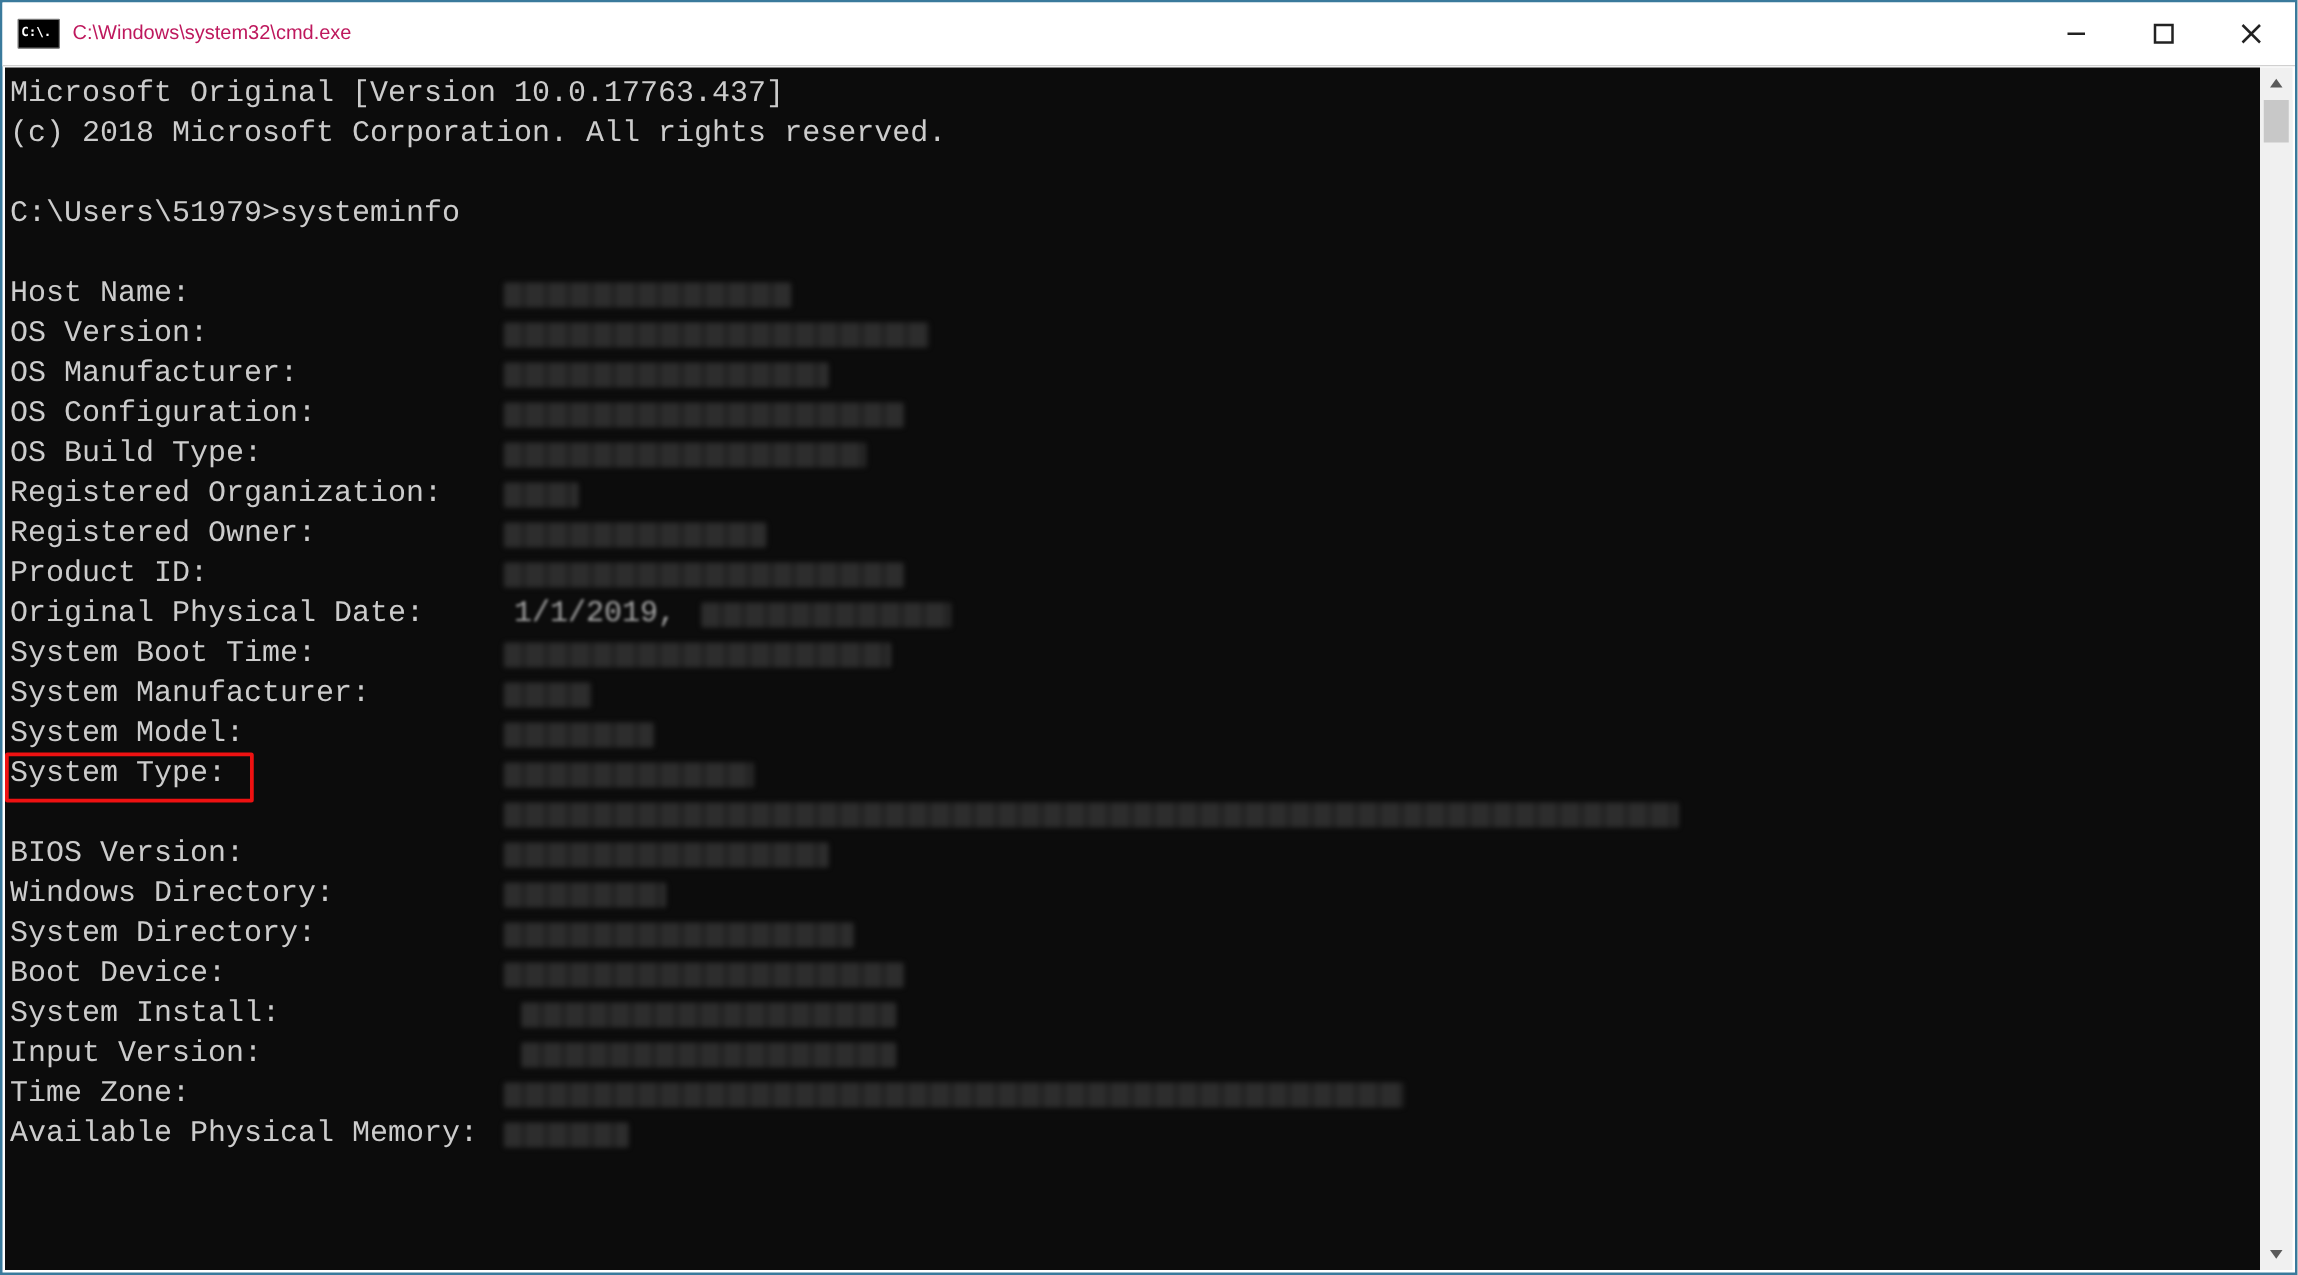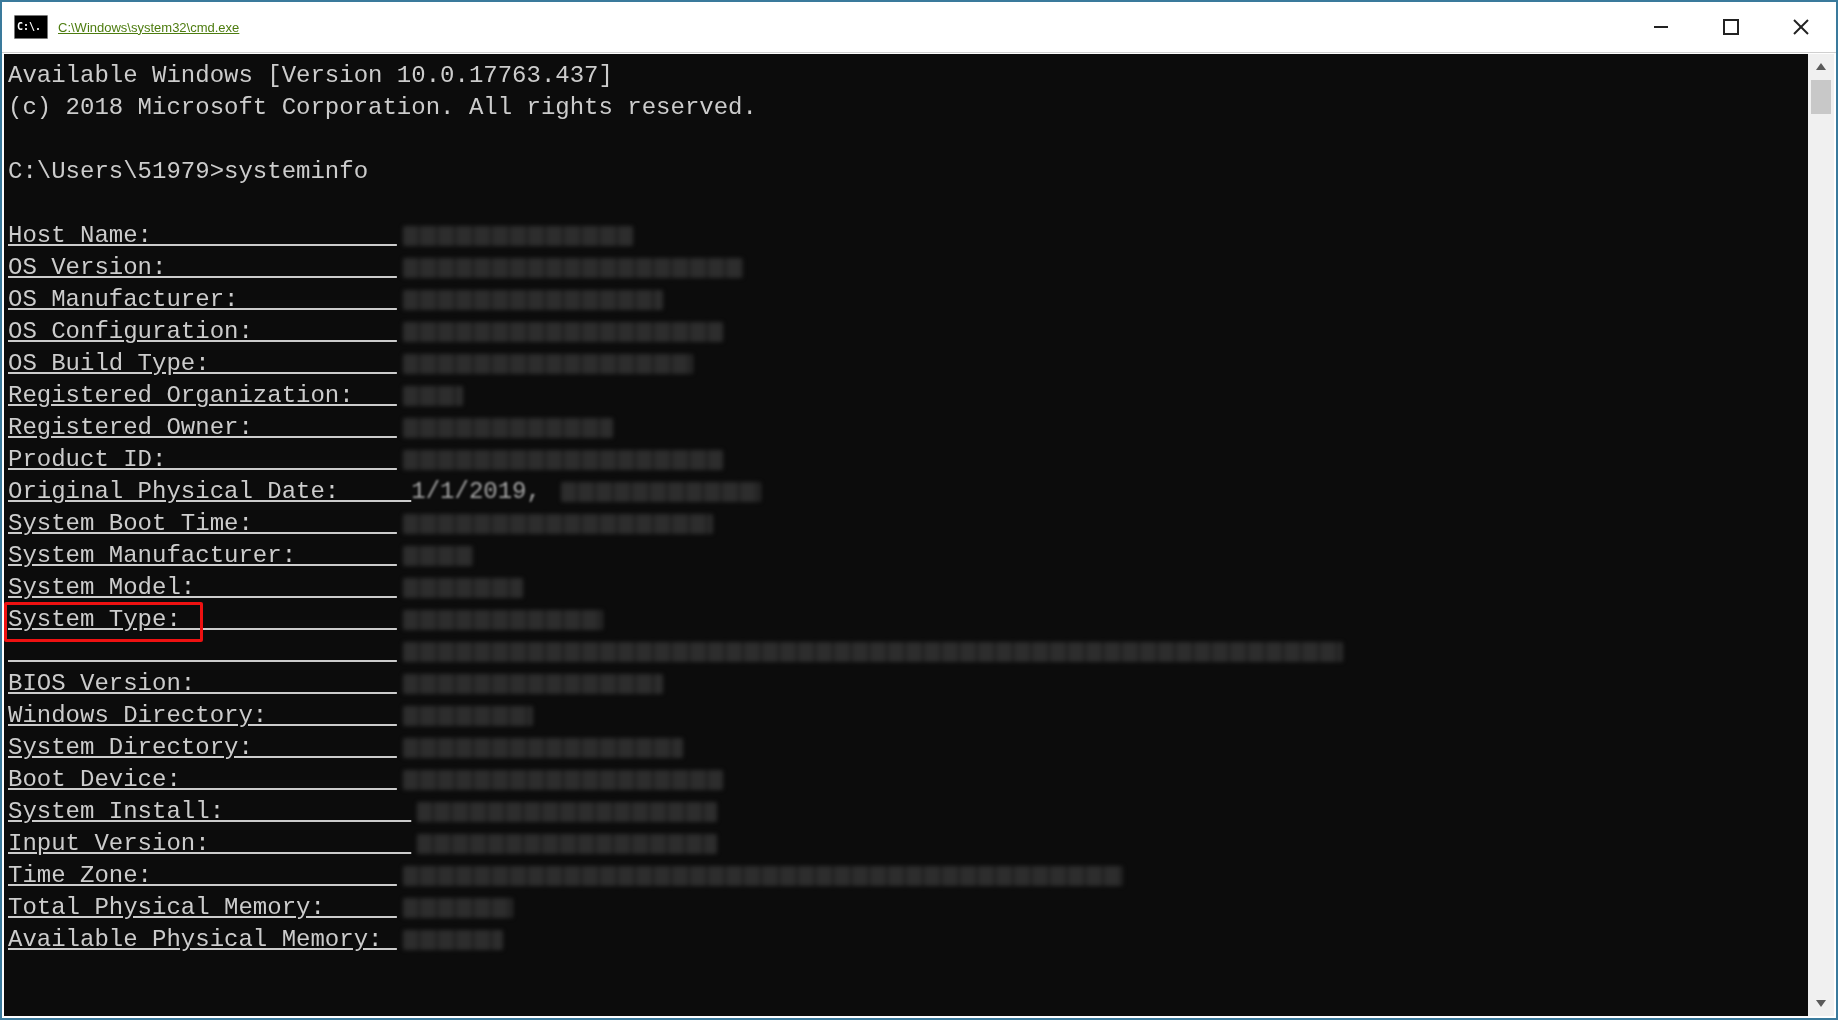--- a/index.html
+++ b/index.html
@@ -1,26 +1,26 @@
 <!DOCTYPE html>
 <html><head>
 <meta charset="utf-8">
 <style>
   html,body{margin:0;padding:0;width:1838px;height:1020px;overflow:hidden;background:#fff;font-family:"Segoe UI",Tahoma,sans-serif;}
   .window{position:relative;width:1838px;height:1020px;box-sizing:border-box;border:2px solid #3a7a9c;background:#fff;}
   .titlebar{height:50px;display:flex;align-items:center;background:#fff;border-bottom:1px solid #d0d0d0;}
   .titlebar .appicon{width:28px;height:22px;margin:0 10px 0 12px;background:#000;color:#fff;font:bold 10px/22px monospace;text-align:left;padding:0 2px;border:1px solid #777;border-radius:1px;user-select:none;}
-  .titlebar .title{font-size:13px;color:#4d7c0f;flex:0 0 auto;text-decoration:underline;}
+  .titlebar .title{font-size:16px;color:#be185d;flex:0 0 auto;}
   .titlebar .spacer{flex:1 1 auto;}
   .winbtn{width:70px;height:50px;display:flex;align-items:center;justify-content:center;color:#222;}
   .winbtn svg{stroke:#222;stroke-width:2;fill:none;}
   .client{position:absolute;top:52px;left:2px;right:2px;bottom:2px;display:flex;}
   .console{flex:1 1 auto;background:#0c0c0c;color:#cccccc;font-family:Consolas,"Courier New",monospace;font-size:24px;line-height:32px;padding:6px 0 0 4px;overflow:hidden;position:relative;}
   .line{white-space:pre;display:flex;align-items:center;height:32px;}
-  .lbl{display:inline-block;text-decoration:underline;}
+  .lbl{display:inline-block;}
   .smudge{display:inline-block;height:20px;background:repeating-linear-gradient(90deg,#2d2d2d 0 14px,#222 14px 18px);filter:blur(2px);border-radius:2px;margin-left:6px;vertical-align:middle;}
   .hlbox{position:absolute;border:3px solid #e11;border-radius:2px;pointer-events:none;}
   
   .vscroll{width:26px;background:#f0f0f0;display:flex;flex-direction:column;}
   .sbtn{height:26px;display:flex;align-items:center;justify-content:center;}
   .sbtn svg{fill:#5a5a5a;}
   .strack{flex:1 1 auto;position:relative;background:#f0f0f0;}
   .sthumb{position:absolute;top:0;left:3px;right:3px;height:34px;background:#c8c8c8;}
 </style>
 </head>
@@ -45,21 +45,21 @@
     <div class="winbtn">
       <svg width="18" height="18">
           <line x1="2" y1="2" x2="16" y2="16"></line>
           <line x1="16" y1="2" x2="2" y2="16"></line>
         </svg>
     </div>
   </div>
 
   <div class="client">
     <div class="console" id="console">
-      <div class="line">Available Windows [Version 10.0.17763.437]</div>
+      <div class="line">Microsoft Original [Version 10.0.17763.437]</div>
       <div class="line">(c) 2018 Microsoft Corporation. All rights reserved.</div>
       <div class="line"> </div>
       <div class="line"><span>C:\Users\51979&gt;</span><span>systeminfo</span></div>
       <div class="line"> </div>
 
       <div id="rows">
           <div class="line"><span class="lbl">Host Name:                 </span><span class="smudge" style="width: 230px;"></span></div>
           <div class="line"><span class="lbl">OS Version:                </span><span class="smudge" style="width: 340px;"></span></div>
           <div class="line"><span class="lbl">OS Manufacturer:           </span><span class="smudge" style="width: 260px;"></span></div>
           <div class="line"><span class="lbl">OS Configuration:          </span><span class="smudge" style="width: 320px;"></span></div>
@@ -73,21 +73,20 @@
           <div class="line"><span class="lbl">System Model:              </span><span class="smudge" style="width: 120px;"></span></div>
           <div class="line"><span class="lbl">System Type:               </span><span class="smudge" style="width: 200px;"></span></div>
           <div class="line"><span class="lbl">                           </span><span class="smudge" style="width: 940px;"></span></div>
           <div class="line"><span class="lbl">BIOS Version:              </span><span class="smudge" style="width: 260px;"></span></div>
           <div class="line"><span class="lbl">Windows Directory:         </span><span class="smudge" style="width: 130px;"></span></div>
           <div class="line"><span class="lbl">System Directory:          </span><span class="smudge" style="width: 280px;"></span></div>
           <div class="line"><span class="lbl">Boot Device:               </span><span class="smudge" style="width: 320px;"></span></div>
           <div class="line"><span class="lbl">System Install:             </span><span class="smudge" style="width: 300px;"></span></div>
           <div class="line"><span class="lbl">Input Version:              </span><span class="smudge" style="width: 300px;"></span></div>
           <div class="line"><span class="lbl">Time Zone:                 </span><span class="smudge" style="width: 720px;"></span></div>
-          <div class="line"><span class="lbl">Total Physical Memory:     </span><span class="smudge" style="width: 110px;"></span></div>
           <div class="line"><span class="lbl">Available Physical Memory: </span><span class="smudge" style="width: 100px;"></span></div>
         </div>
       <div class="hlbox" id="highlight" style="left: 0px; top: 548px; width: 193.234px; height: 34px;"></div>
     </div>
 
     <div class="vscroll">
       <div class="sbtn">
         <svg width="12" height="12">
             <polygon points="6,2 11,9 1,9"></polygon>
           </svg>

